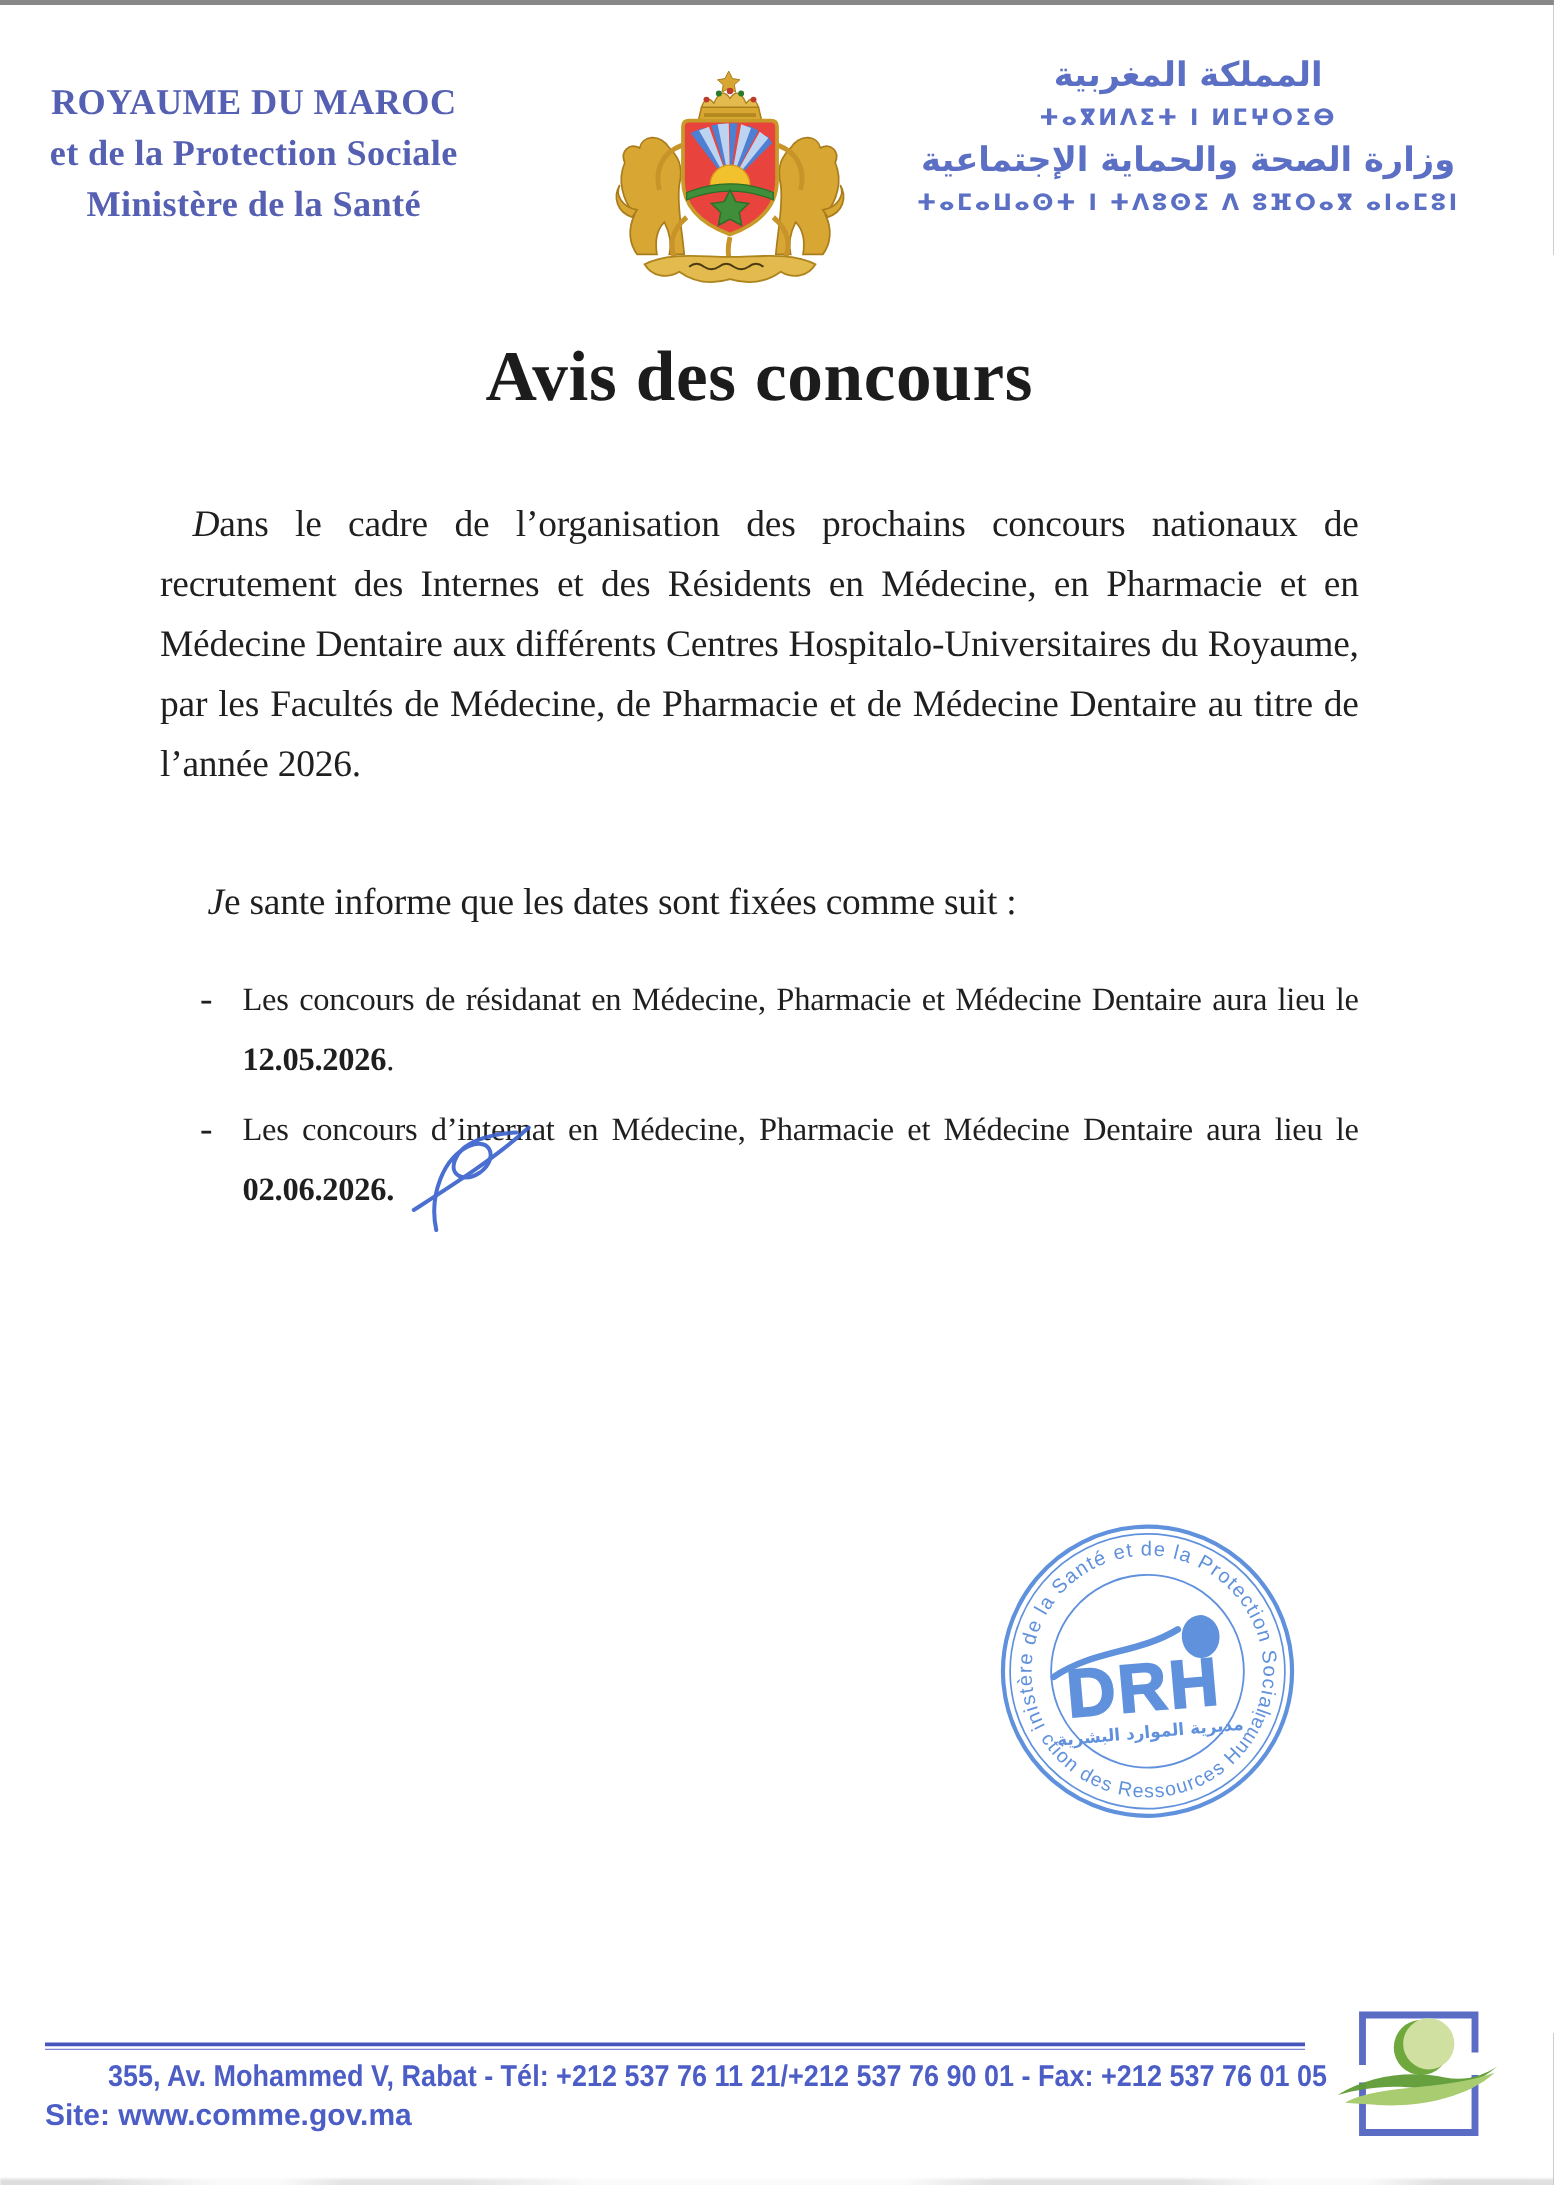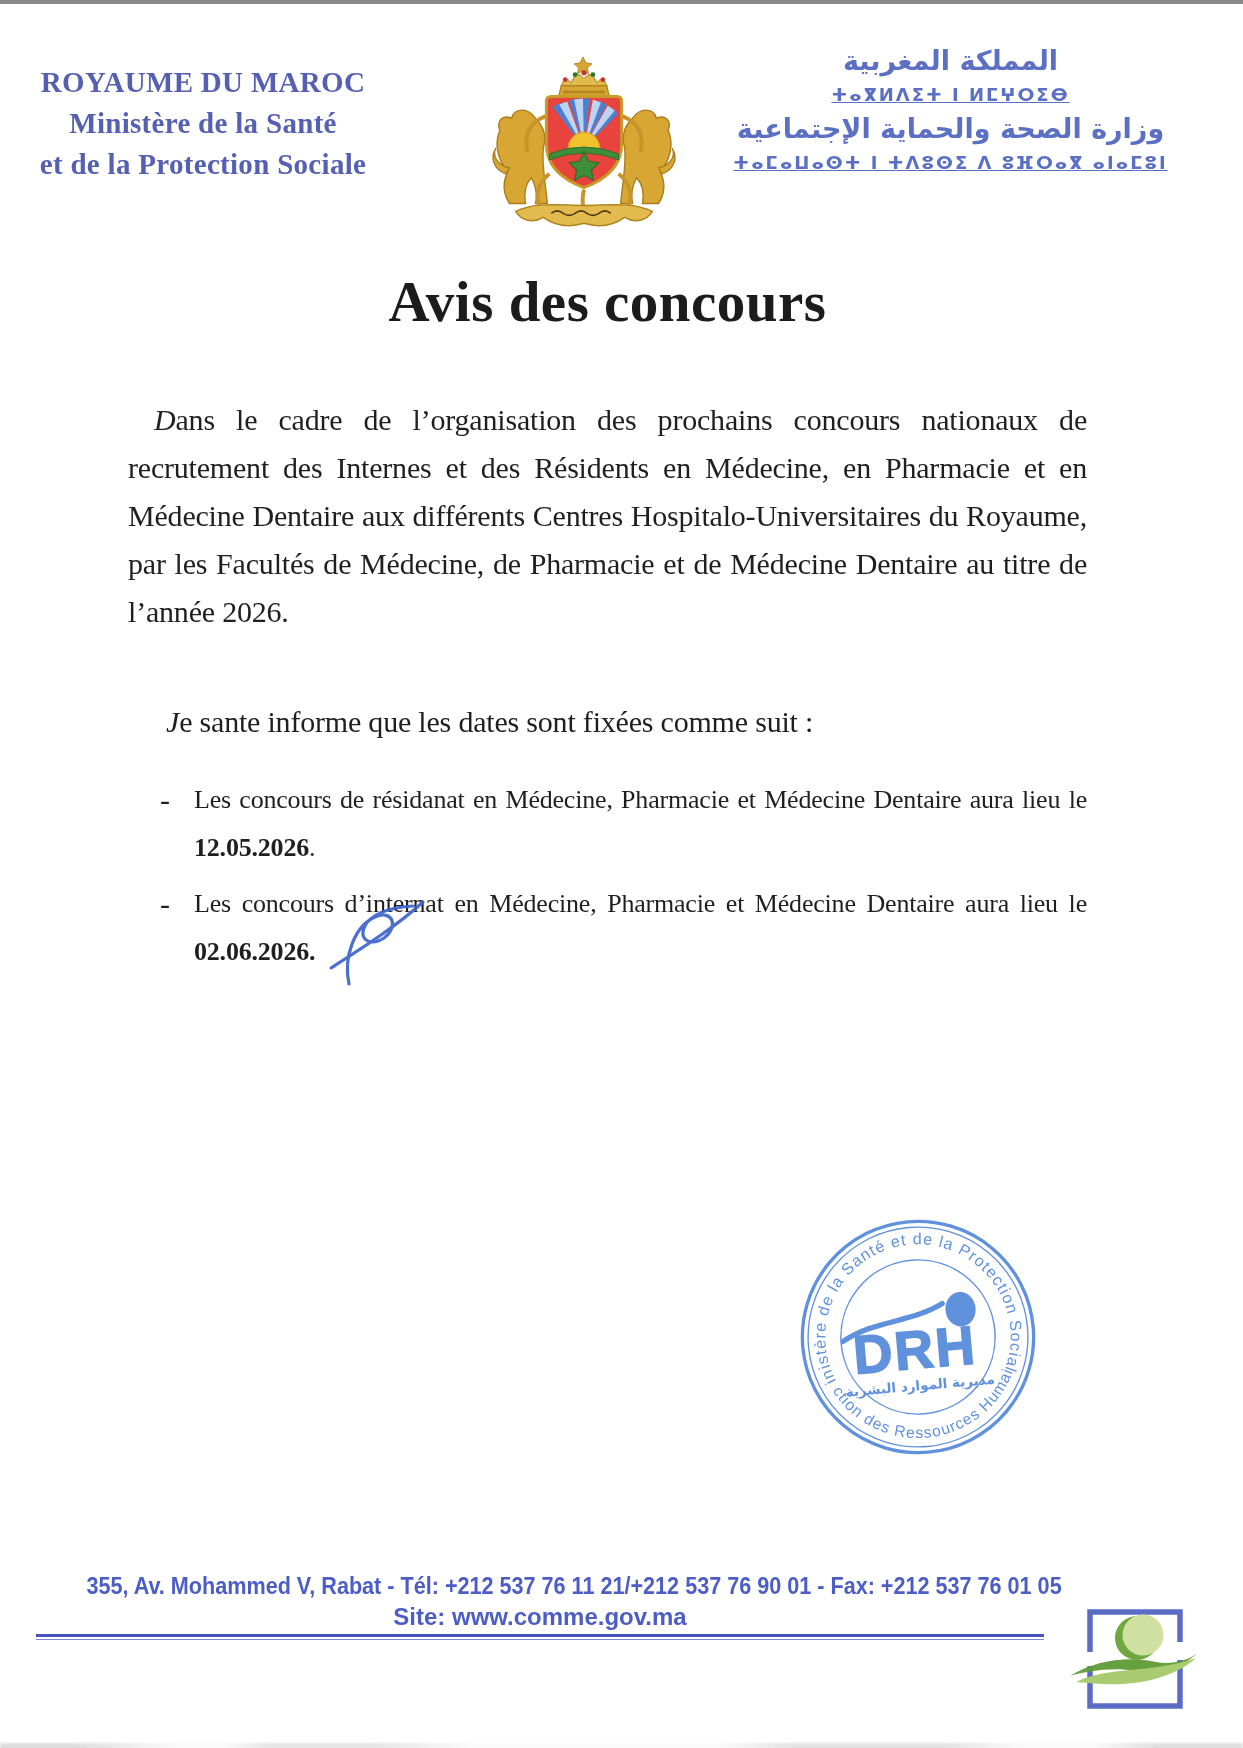--- a/index.html
+++ b/index.html
@@ -14,21 +14,21 @@
     position:absolute; left:28px; top:58px; width:350px; text-align:center;
     color:#5560b2; font-weight:bold;
   }
   .header-left .hl { font-size:29px; line-height:41px; letter-spacing:.3px; }
   .emblem { position:absolute; left:480px; top:52px; width:208px; height:190px; }
   .header-right {
     position:absolute; left:688px; top:36px; width:525px; text-align:center;
     color:#5b6fc5; font-family:"DejaVu Sans", sans-serif; font-weight:bold;
   }
   .ar  { font-size:27px; line-height:42px; }
-  .tif { font-size:18px; line-height:26px; letter-spacing:2px;text-decoration:underline; }
+  .tif { font-size:18px; line-height:26px; letter-spacing:2px; }
 
   
   .content { position:absolute; left:128px; top:268px; width:959px; }
   .doc-title { margin:0; font-size:57px; line-height:60px; font-weight:bold;
                text-align:center; letter-spacing:.5px; color:#1c1c1c; }
   .para { font-size:30px; line-height:48px; letter-spacing:-.2px; }
   .p1 { margin:64px 0 0; text-align:justify; text-indent:26px; }
   .p1::first-letter, .p2::first-letter { font-style:italic; }
   .p2 { margin:62px 0 0; text-indent:38px; }
   .list { margin-top:30px; padding-left:32px; }
@@ -49,42 +49,42 @@
     color:#3e6cd8; font-size:31px; letter-spacing:.5px;
     transform:scaleX(.84); transform-origin:0 60%;
   }
 
   .stamp { position:absolute; left:793px; top:1208px; width:250px; height:250px;
            transform:rotate(-5deg); opacity:.88; }
 
   
   .footer-rule { position:absolute; left:36px; top:1630px; width:1008px; height:2px;
                  border-top:3px solid #4756bd; border-bottom:1px solid #7d89d4; }
-  .footer-text { position:absolute; left:36px; top:1566px; width:1008px; text-align:center;
+  .footer-text { position:absolute; left:36px; top:1642px; width:1008px; 
                  font-family:"Liberation Sans", sans-serif; font-weight:bold; color:#4c5ec6; }
   .footer-l1 { display:block; font-size:24px; line-height:31px; white-space:nowrap;
                transform:scaleX(.9); transform-origin:center; }
   .footer-l2 { display:block; font-size:24px; line-height:31px; }
   .logo { position:absolute; left:1066px; top:1594px; width:134px; height:120px; }
 
   .smudge-bottom { position:absolute; bottom:0; left:0; width:100%; height:9px; opacity:.5;
     background:linear-gradient(90deg, rgba(110,110,110,.45) 0 6%, rgba(170,170,170,.12) 14% 18%,
       rgba(125,125,125,.4) 22% 30%, rgba(170,170,170,.1) 38% 58%, rgba(120,120,120,.42) 64% 76%,
       rgba(170,170,170,.12) 82% 88%, rgba(115,115,115,.45) 93% 100%);
     filter:blur(1px); }
 </style>
 </head>
 <body>
 
 <div class="page">
 
   <div class="header-left">
     <div class="hl">ROYAUME DU MAROC</div>
+    <div class="hl">et de la Protection Sociale</div>
     <div class="hl">Ministère de la Santé</div>
-    <div class="hl">et de la Protection Sociale</div>
   </div>
 
   <svg class="emblem" viewBox="0 0 210 190">
     <g>
       <path d="M101,6 l3,-6 3,6 6,1 -4.5,4 1,6 -5.5,-3 -5.5,3 1,-6 -4.5,-4 z" fill="#d8a733" stroke="#a87c18" stroke-width="0.8"></path>
       <path d="M79,42 L131,42 L128,29 L82,29 Z" fill="#d8a733" stroke="#a87c18" stroke-width="1.2"></path>
       <path d="M82,29 Q86,18 92,26 Q98,12 105,22 Q112,12 118,26 Q124,18 128,29 Z" fill="#e3ba4e" stroke="#a87c18" stroke-width="1"></path>
       <circle cx="86" cy="23" r="2.4" fill="#c03a2b"></circle>
         <circle cx="96" cy="18" r="2.4" fill="#2a7a2a"></circle>
       <circle cx="105" cy="16" r="2.6" fill="#c03a2b"></circle>

